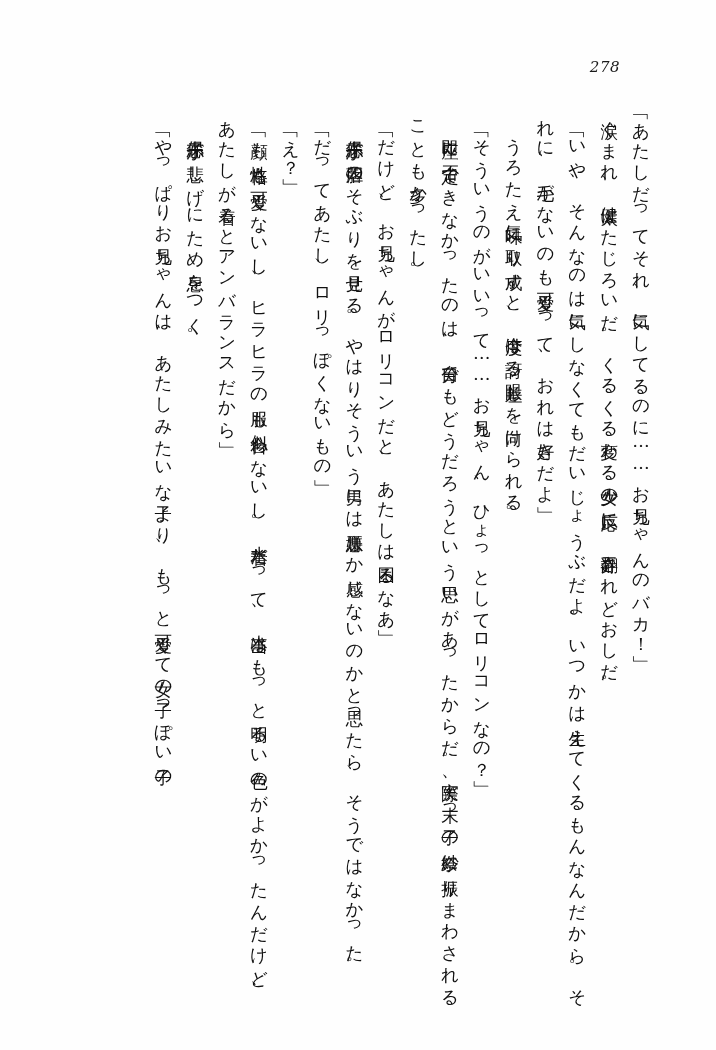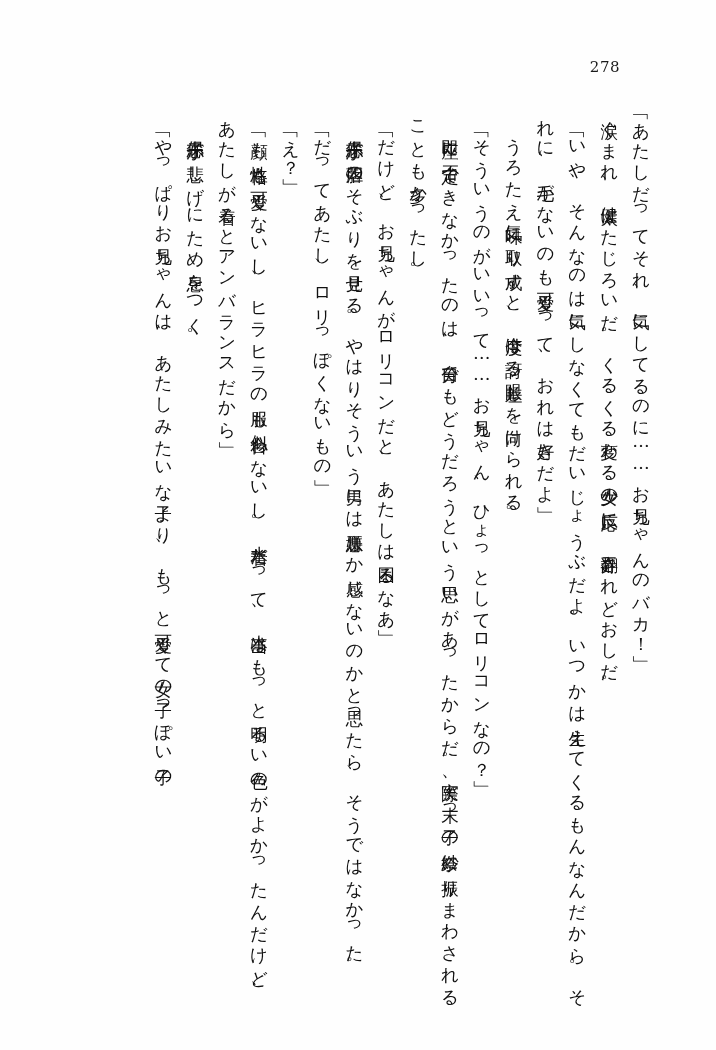--- a/index.html
+++ b/index.html
@@ -19,20 +19,21 @@
     width: 716px;
     height: 1050px;
     background: #fefefe;
     box-sizing: border-box;
   }
   .page-number {
     position: absolute;
     top: 58px;
     right: 96px;
     font-size: 15px;
+    font-style: italic;
     font-family: "DejaVu Serif", "Liberation Serif", serif;
     color: #1a1a1a;
     letter-spacing: 0.5px;
   }
   .text-block {
     position: absolute;
     top: 108px;
     right: 60px;
     left: 60px;
     height: 890px;

